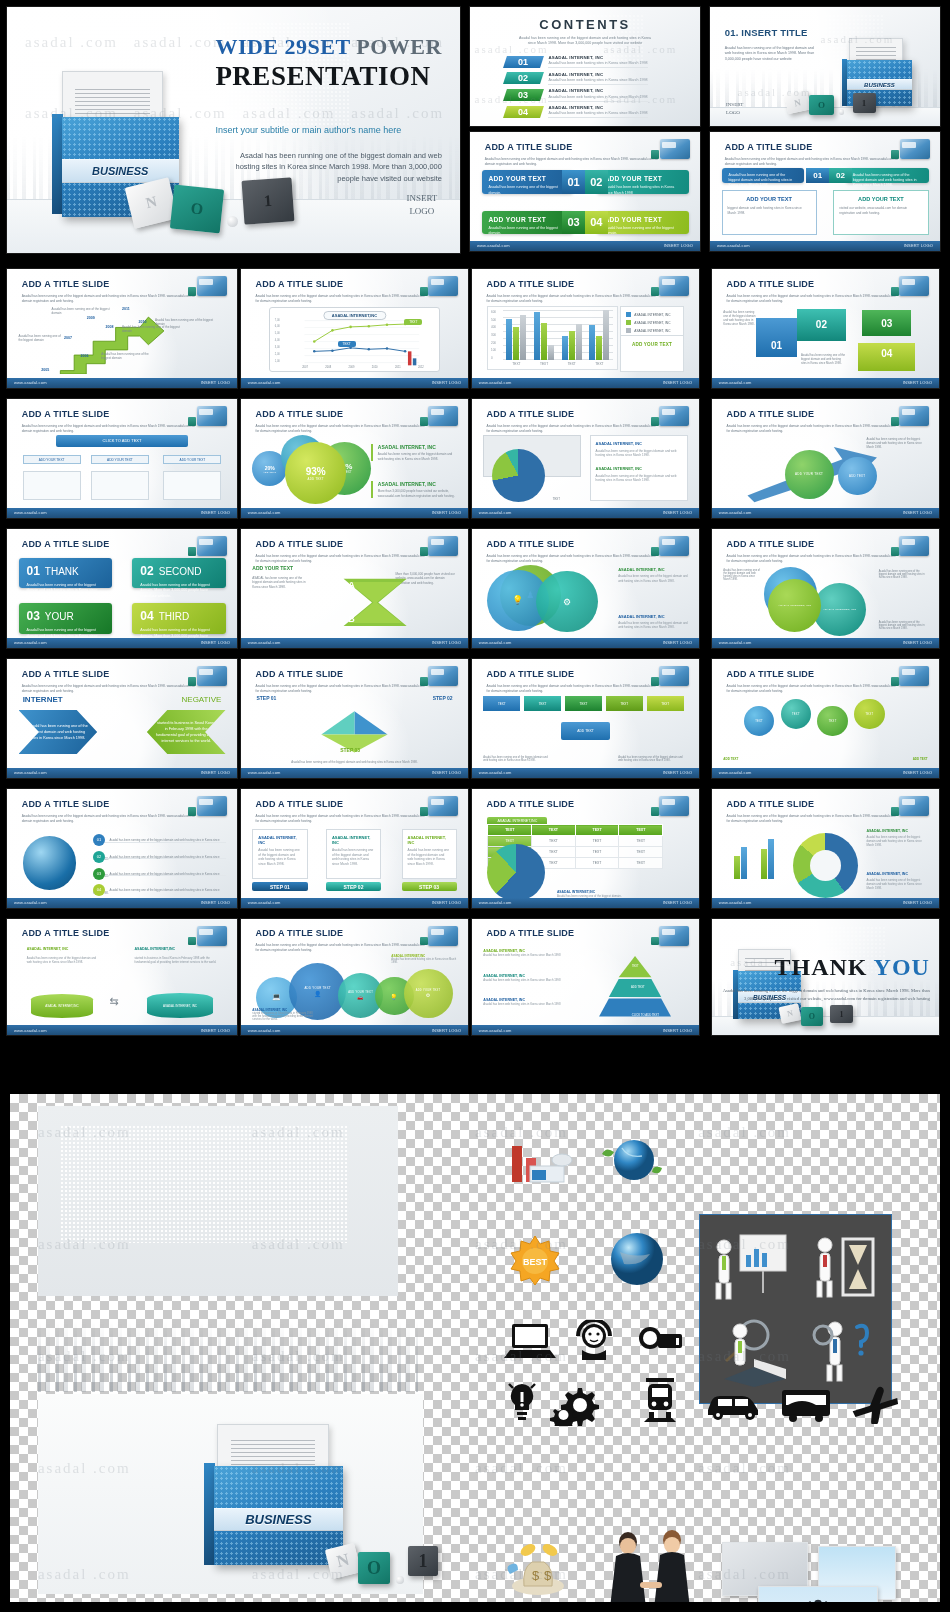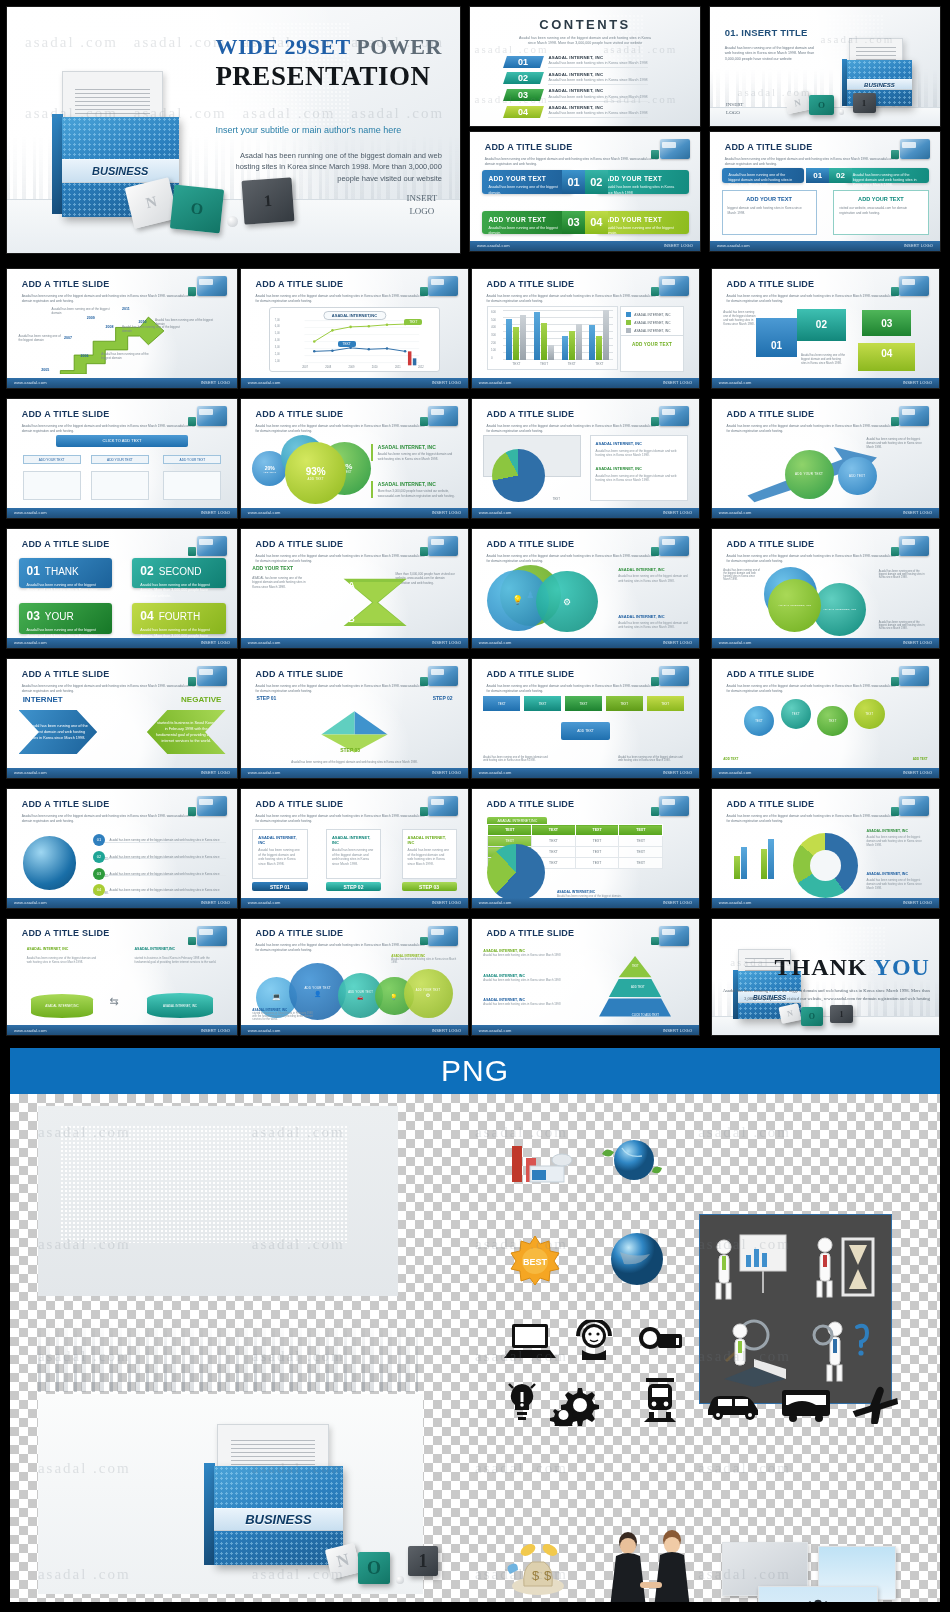--- a/index.html
+++ b/index.html
@@ -785,21 +785,21 @@
         <div class="ncard" style="left:0; bottom:0; background:linear-gradient(140deg,#47b052,#167727)">
           <div class="hd">
               <span class="nn">03</span>
               <span class="nl">YOUR</span>
             </div>
           <p>Asadal has been running one of the biggest domain and web hosting sites in Korea since March 1998.</p>
         </div>
         <div class="ncard" style="right:0; bottom:0; background:linear-gradient(140deg,#c0da47,#87b41c)">
           <div class="hd">
               <span class="nn">04</span>
-              <span class="nl">FOURTH</span>
+              <span class="nl">THIRD</span>
             </div>
           <p>Asadal has been running one of the biggest domain. More than 3,000,000 people have visited our website.</p>
         </div>
       </div>
       <div class="s-foot">
         <span>www.asadal.com</span>
         <span>INSERT LOGO</span>
       </div>
     </div>
 
@@ -892,21 +892,21 @@
       </div>
     </div>
 
     <div class="slide" style="left:6px; top:658px; width:232px; height:121px;">
       <div class="slide-bg"></div>
       <div class="s-title" style="font-size:9px;">ADD A TITLE SLIDE</div>
       <div class="s-sub" style="font-size:3.2px;">Asadal has been running one of the biggest domain and web hosting  sites in Korea since March 1998. www.asadal.com for domain registration and web hosting.</div>
       <div class="s-badge"></div>
       <div class="body">
         <div style="position:absolute; left:2%; top:0; font-size:8px; font-weight:bold; color:#1f5fa0;">INTERNET</div>
-        <div style="position:absolute; right:2%; top:0; font-size:8px; font-weight:bold; color:#6fae1e;padding-left:27px;">NEGATIVE</div>
+        <div style="position:absolute; right:2%; top:0; font-size:8px; font-weight:normal; color:#6fae1e;padding-left:27px;">NEGATIVE</div>
         <div class="chev" style="left:0; top:22%; background:linear-gradient(120deg,#3f93cd,#1b6199); clip-path:polygon(0 0,74% 0,100% 50%,74% 100%,0 100%,26% 50%);">
           <span>Asadal has been running one of the biggest domain and web hosting sites in Korea since March 1998.</span>
         </div>
         <div class="chev" style="right:0; top:22%; background:linear-gradient(240deg,#a9d957,#6fae1e); clip-path:polygon(26% 0,100% 0,74% 50%,100% 100%,26% 100%,0 50%);">
           <span>started its business in Seoul Korea in February 1998 with the fundamental goal of providing better internet services to the world.</span>
         </div>
       </div>
       <div class="s-foot">
         <span>www.asadal.com</span>
         <span>INSERT LOGO</span>
@@ -1277,23 +1277,20 @@
           <em>YOU</em>
         </div>
         <p>Asadal has been running one of the biggest domain and web hosting sites in Korea since March 1998. More than 3,000,000 people have visited our website, www.asadal.com for domain registration and web hosting</p>
       </div>
       <div class="wm">
         <i style="left:8%; top:32%; font-size:11px">asadal .com</i>
       </div>
     </div>
   </div>
 
-  <div class="png-banner">
-    <span>PNG</span>
-  </div>
 
   <div class="png-area">
 
     <div class="png-map">
       <div class="dm"></div>
     </div>
     <div class="png-city"></div>
     <div class="png-floor"></div>
 
     <div class="folder" style="left:180px; top:330px; width:170px; height:150px;">

